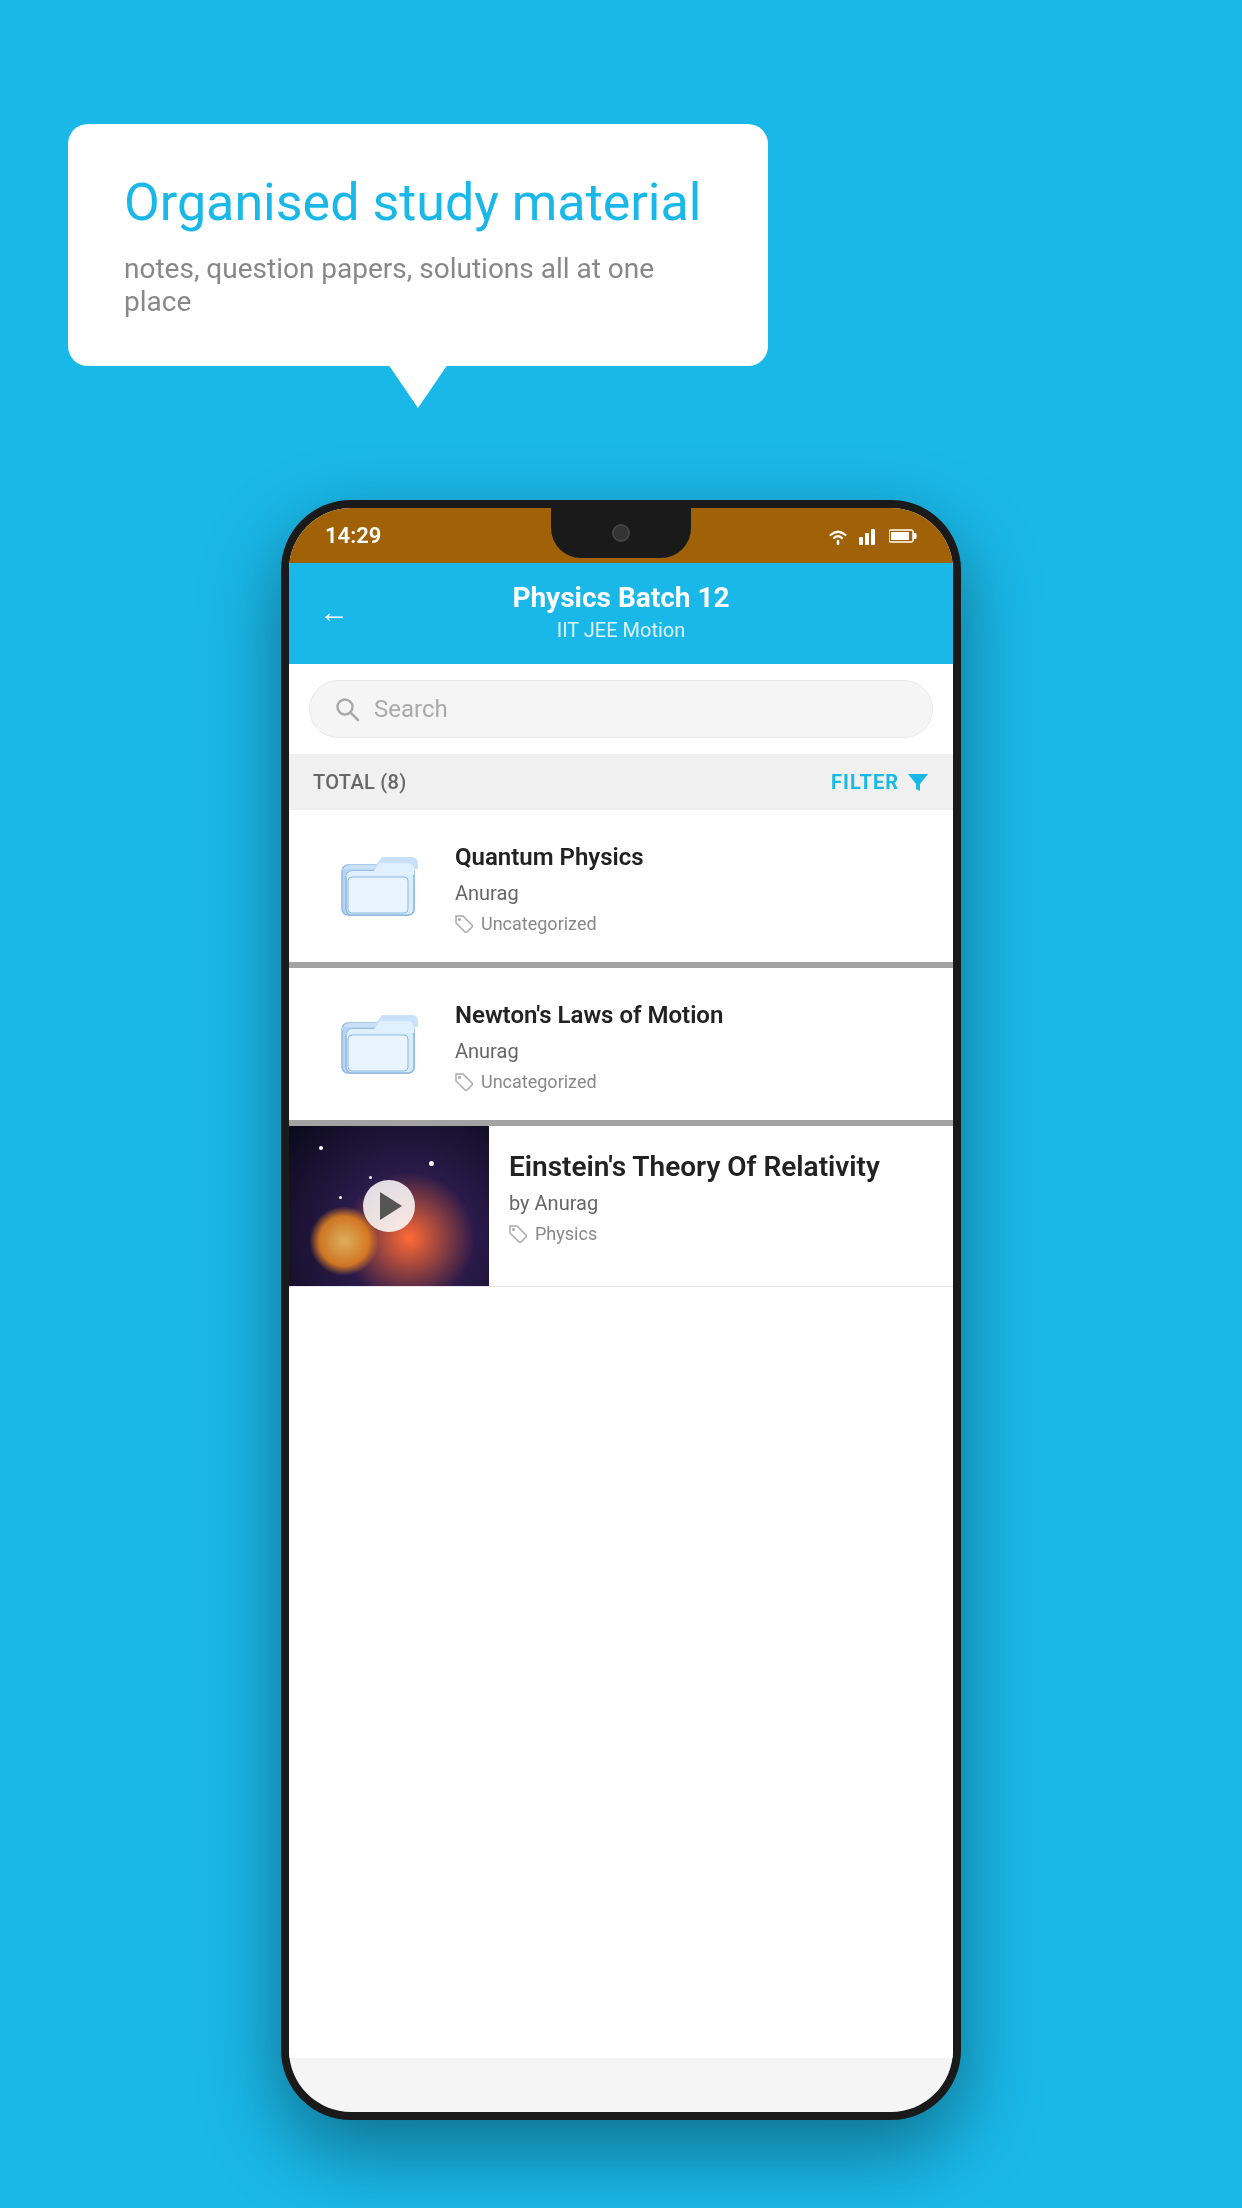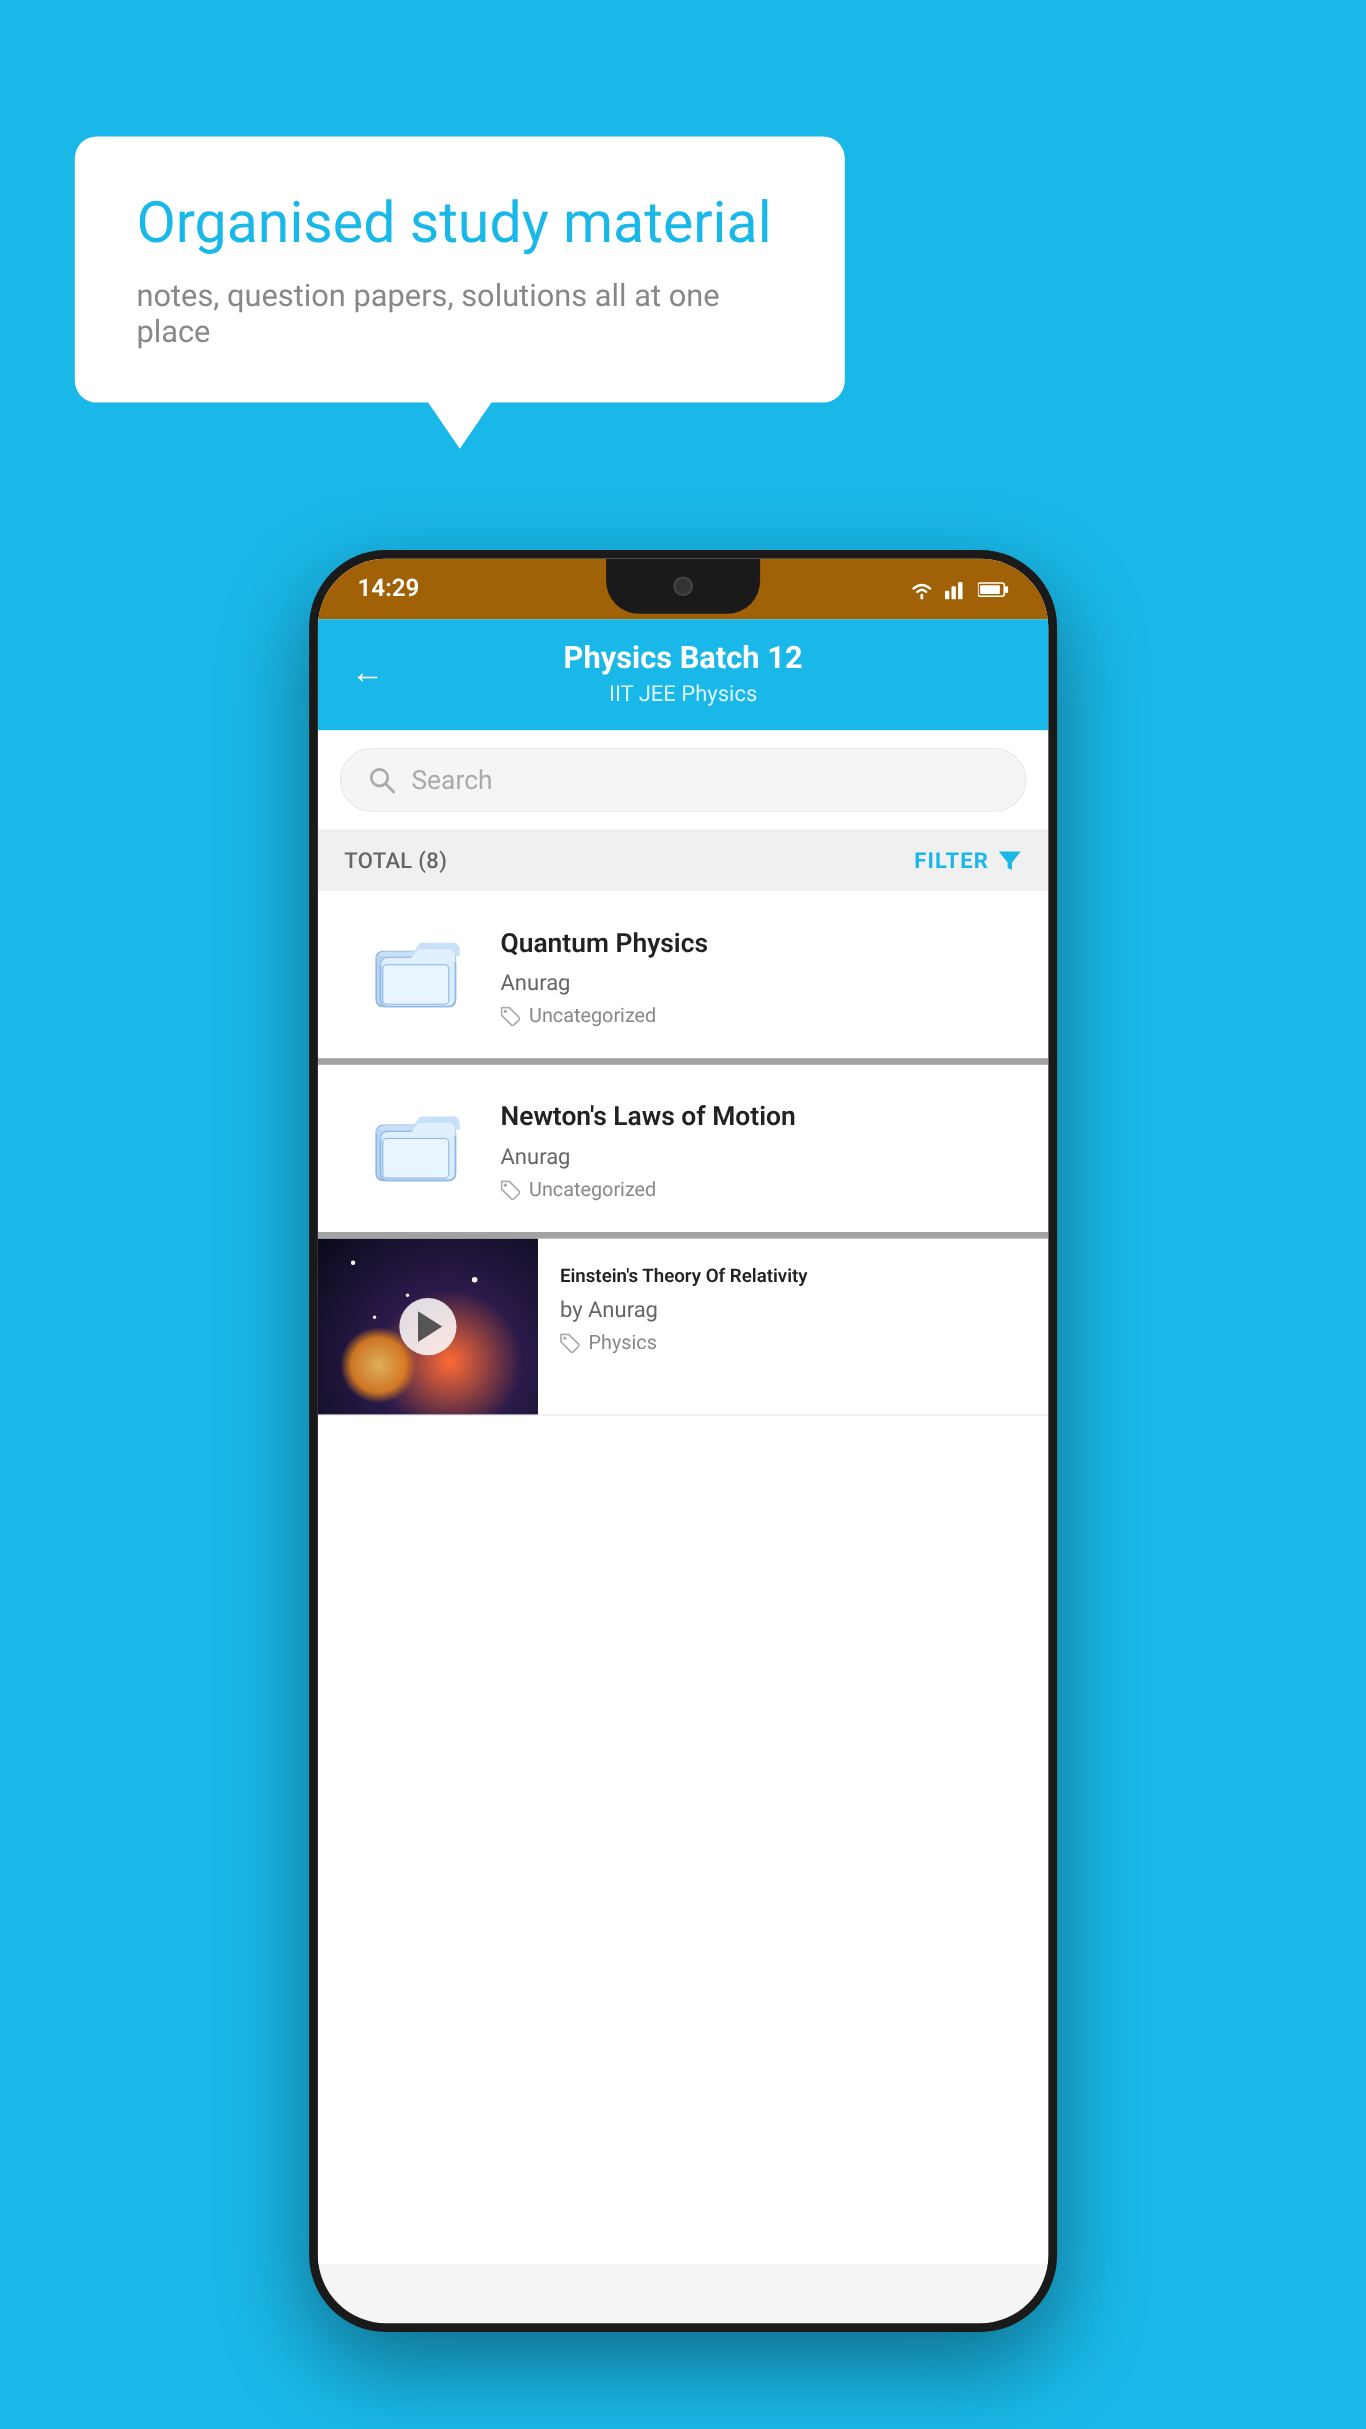--- a/index.html
+++ b/index.html
@@ -374,21 +374,21 @@
       border-left: 22px solid #555;
       margin-left: 4px;
     }
 
     .thumb-content {
       padding: 24px 20px;
       flex: 1;
     }
 
     .thumb-title {
-      font-size: 17px;
+      font-size: 28px;
       font-weight: 600;
       color: #222;
       margin-bottom: 8px;
     }
 
     .thumb-author {
       font-size: 20px;
       color: #666;
       margin-bottom: 8px;
     }
@@ -448,21 +448,21 @@
             <rect x="24.5" y="5" width="3" height="6" rx="1" fill="white"></rect>
             <rect x="2" y="4" width="18" height="8" rx="1" fill="white"></rect>
           </svg>
         </div>
       </div>
 
       <div class="app-header">
         <div class="back-arrow">←</div>
         <div class="header-title-block">
           <div class="header-title">Physics Batch 12</div>
-          <div class="header-subtitle">IIT JEE   Physics</div>
+          <div class="header-subtitle">IIT JEE   Motion</div>
         </div>
         <div style="width:30px;"></div>
       </div>
 
 
       <div class="search-container">
         <div class="search-bar">
           <svg width="26" height="26" viewBox="0 0 26 26">
             <circle cx="11" cy="11" r="7.5" stroke="#aaa" stroke-width="2.5" fill="none"></circle>
             <line x1="16.5" y1="16.5" x2="24" y2="24" stroke="#aaa" stroke-width="2.5" stroke-linecap="round"></line>

